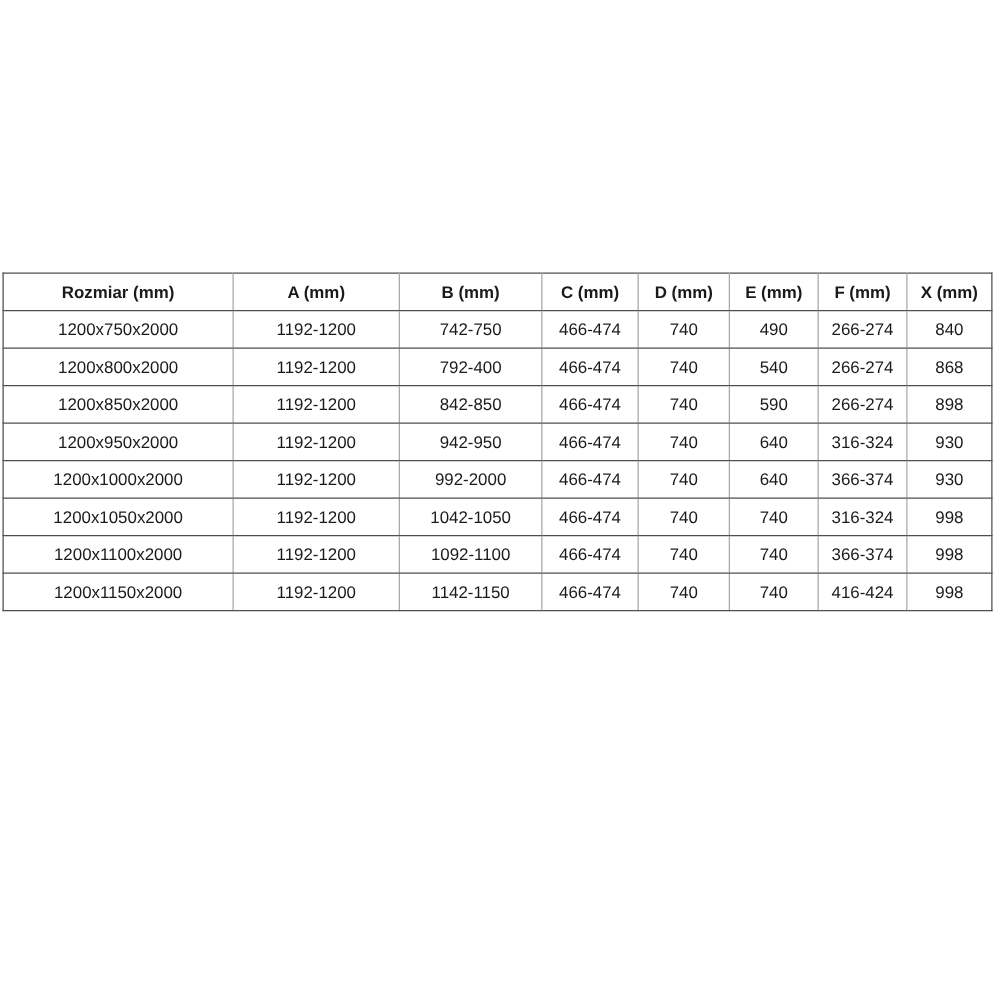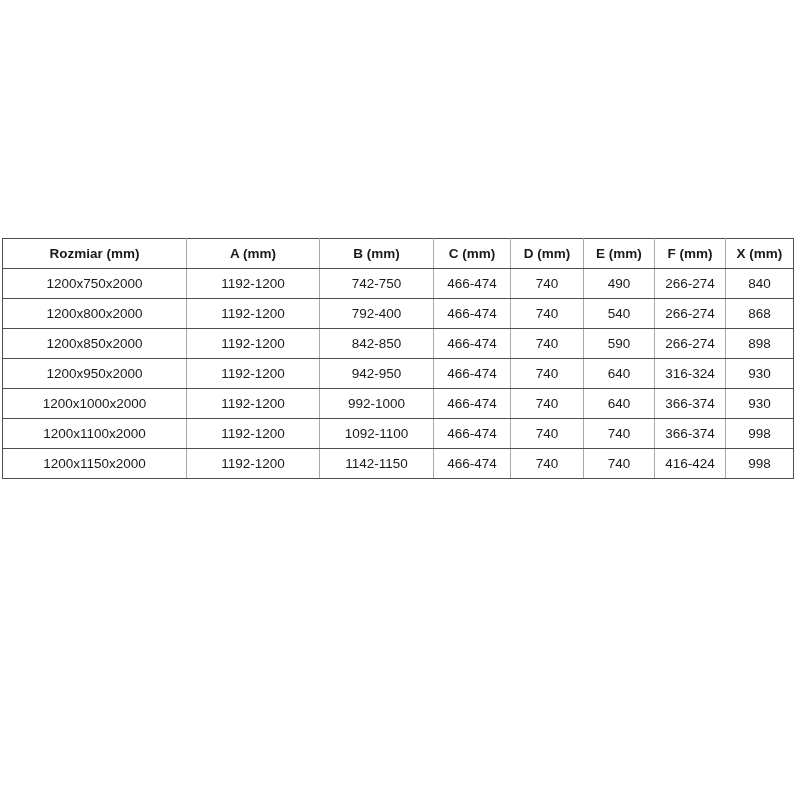--- a/index.html
+++ b/index.html
@@ -12,21 +12,20 @@
     height: 800px;
     position: relative;
     font-family: "Liberation Sans", "DejaVu Sans", sans-serif;
     overflow: hidden;
   }
   .table-wrap {
     position: absolute;
     left: 2px;
     top: 218px;
     width: 791px;
-    margin-top: 20px;
   }
   table.spec-table {
     width: 100%;
     border-collapse: collapse;
     table-layout: fixed;
     border: 1px solid #4f4f4f;
   }
   table.spec-table th,
   table.spec-table td {
     height: 29px;
@@ -122,26 +121,36 @@
           <td>942-950</td>
           <td>466-474</td>
           <td>740</td>
           <td>640</td>
           <td>316-324</td>
           <td>930</td>
         </tr>
         <tr>
           <td>1200x1000x2000</td>
           <td>1192-1200</td>
-          <td>992-1000</td>
+          <td>992-2000</td>
           <td>466-474</td>
           <td>740</td>
           <td>640</td>
           <td>366-374</td>
           <td>930</td>
+        </tr>
+        <tr>
+          <td>1200x1050x2000</td>
+          <td>1192-1200</td>
+          <td>1042-1050</td>
+          <td>466-474</td>
+          <td>740</td>
+          <td>740</td>
+          <td>316-324</td>
+          <td>998</td>
         </tr>
         <tr>
           <td>1200x1100x2000</td>
           <td>1192-1200</td>
           <td>1092-1100</td>
           <td>466-474</td>
           <td>740</td>
           <td>740</td>
           <td>366-374</td>
           <td>998</td>

